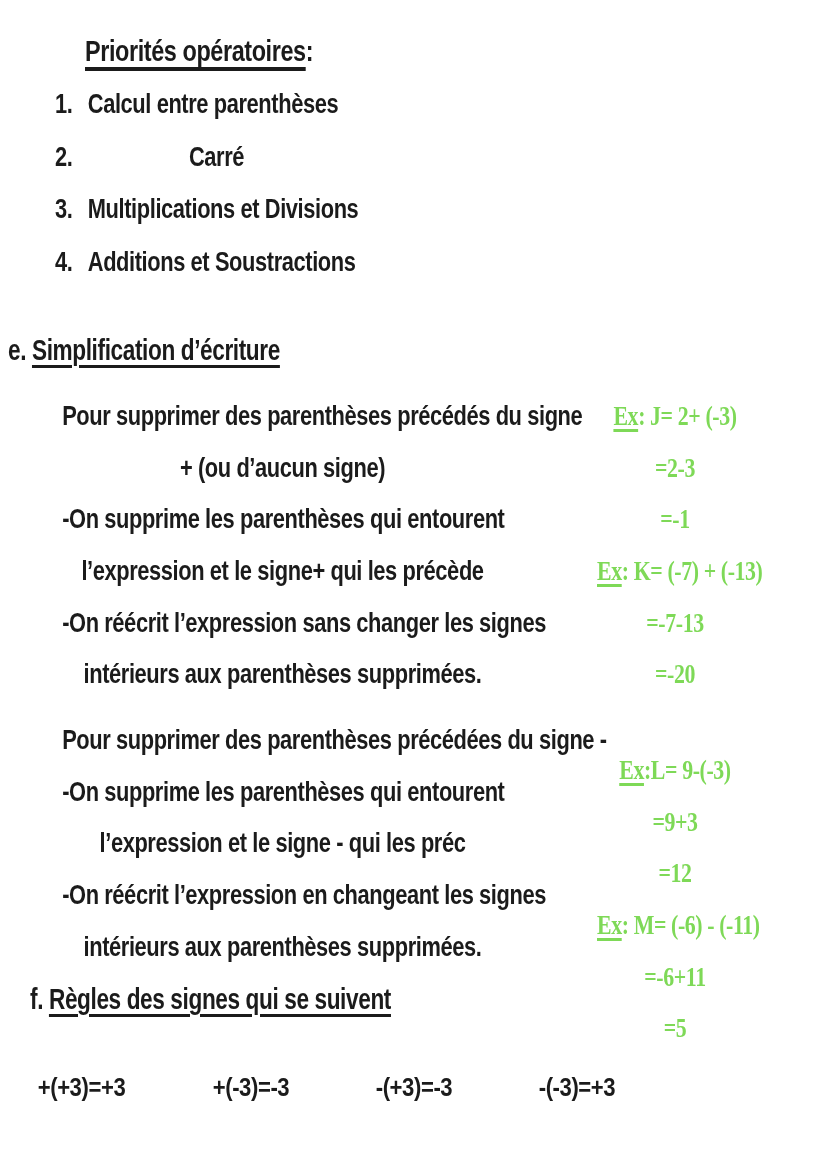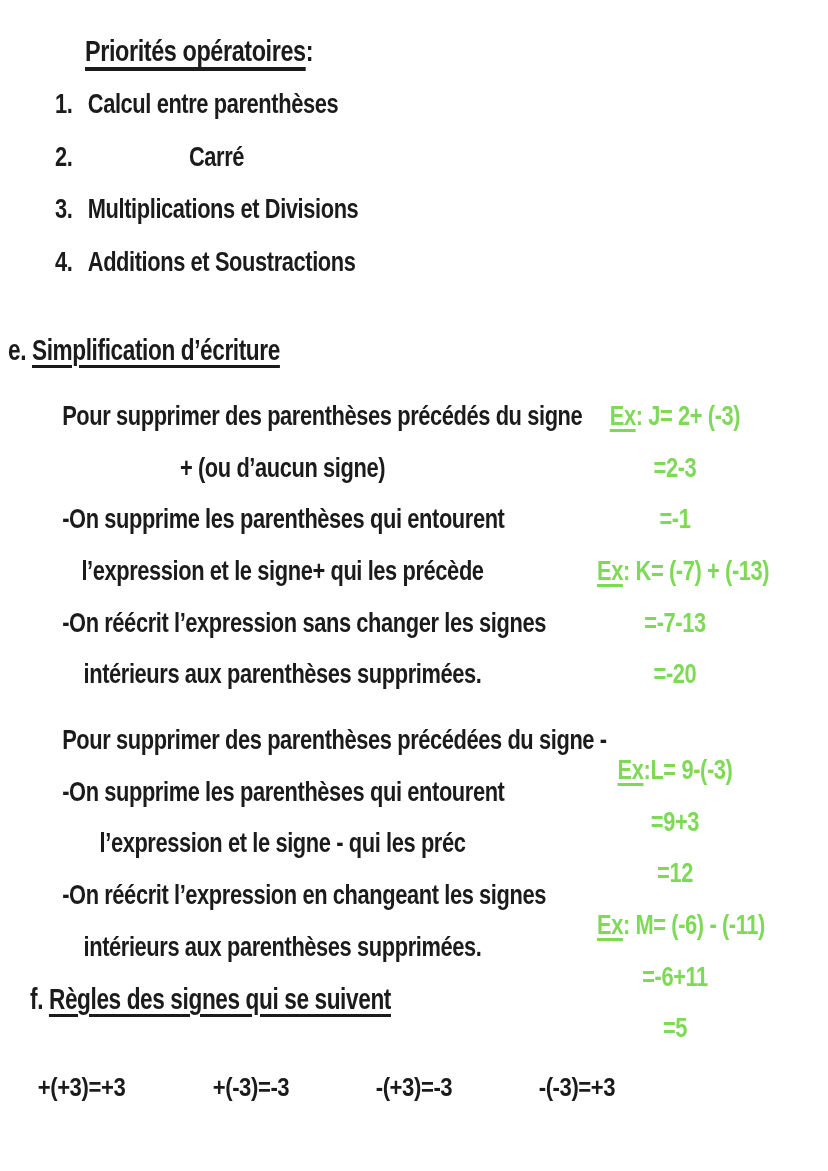--- a/index.html
+++ b/index.html
@@ -40,21 +40,21 @@
     text-decoration:underline; text-decoration-thickness:3px; text-underline-offset:5px;
   }
 
   
   .leftcol { position:absolute; left:0; width:565px; text-align:center; }
   .leftcol-a { top:390px; }
   .leftcol-b { top:714px; }
   .lline { height:51.7px; line-height:51.7px; font-size:28px; }
 
   
-  .greencol { position:absolute; left:575px; width:200px; text-align:center; color:#7ED957; }
+  .greencol { position:absolute; left:575px; width:200px; text-align:center; color:#7ED957;font-family:Liberation Serif, serif; }
   .greencol-a { top:390px; }
   .greencol-b { top:744px; }
   .gline { height:51.7px; line-height:51.7px; font-size:28px; }
   .exu {
     text-decoration:underline; text-decoration-thickness:3px; text-underline-offset:4px;
   }
 
   
   .sign-row {
     position:absolute; top:1072px; left:30px; width:592px;

